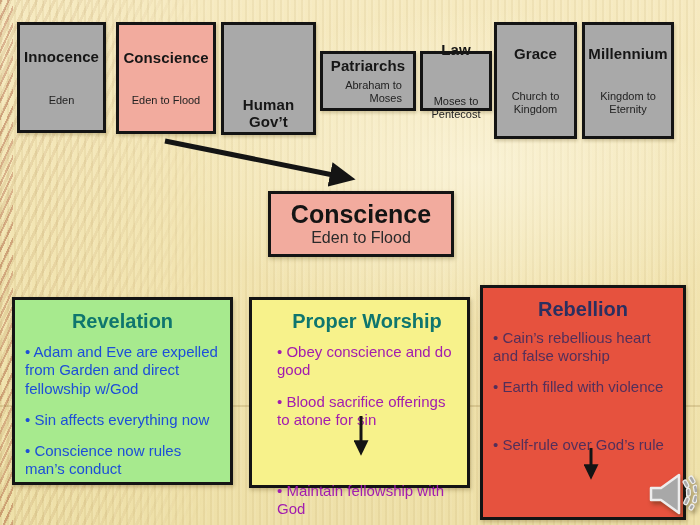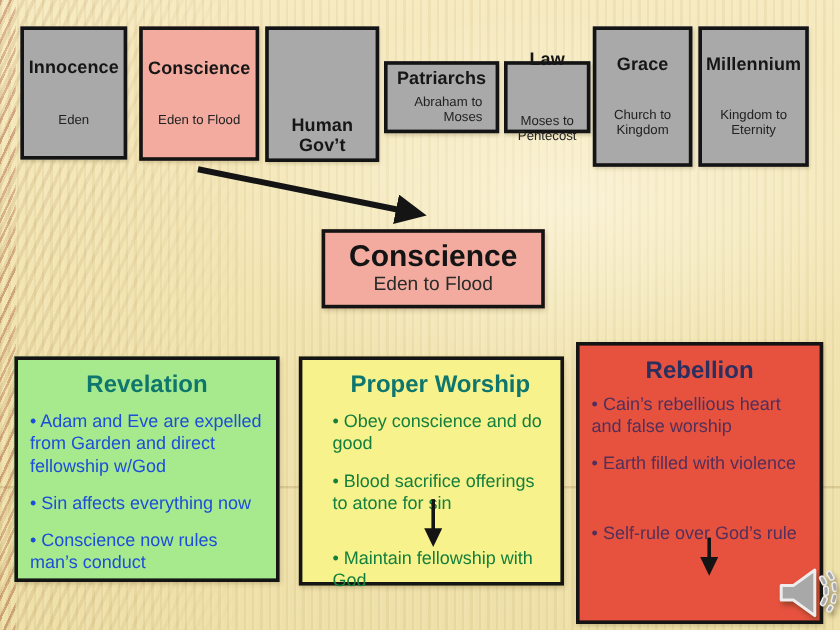--- a/index.html
+++ b/index.html
@@ -57,23 +57,23 @@
   }
   .panel.green{left:12px;top:297px;width:221px;height:188px;background:#a7ea8e;}
   .panel.yellow{left:249px;top:297px;width:221px;height:191px;background:#f7f28b;padding-left:25px;}
   .panel.red{left:480px;top:285px;width:206px;height:235px;background:#e6523e;}
   .panel-title{
     font-weight:bold;font-size:20px;text-align:center;color:#0f766e;margin:2px 0 10px 0;
   }
   .panel.red .panel-title{color:#2b2f60;margin-bottom:8px;}
   .bullet{font-size:15px;line-height:1.22;margin:0 0 13px 0;}
   .panel.green .bullet{color:#1d4ed8;}
-  .panel.yellow .bullet{color:#15803d;}
+  .panel.yellow .bullet{color:#a21caf;}
   .panel.red .bullet{color:#532f5a;margin-bottom:12px;}
-  .panel.yellow .bullet.last{margin-top:28px;}
+  .panel.yellow .bullet.last{margin-top:53px;}
   .panel.red .bullet.last{margin-top:40px;}
 
   .overlay{position:absolute;left:0;top:0;z-index:6;pointer-events:none;}
 
   .audio-icon{
     position:absolute;right:3px;bottom:6px;width:52px;height:52px;z-index:9;cursor:pointer;
     filter:drop-shadow(2px 3px 2px rgba(60,45,10,0.45));
   }
 </style>
 </head>

